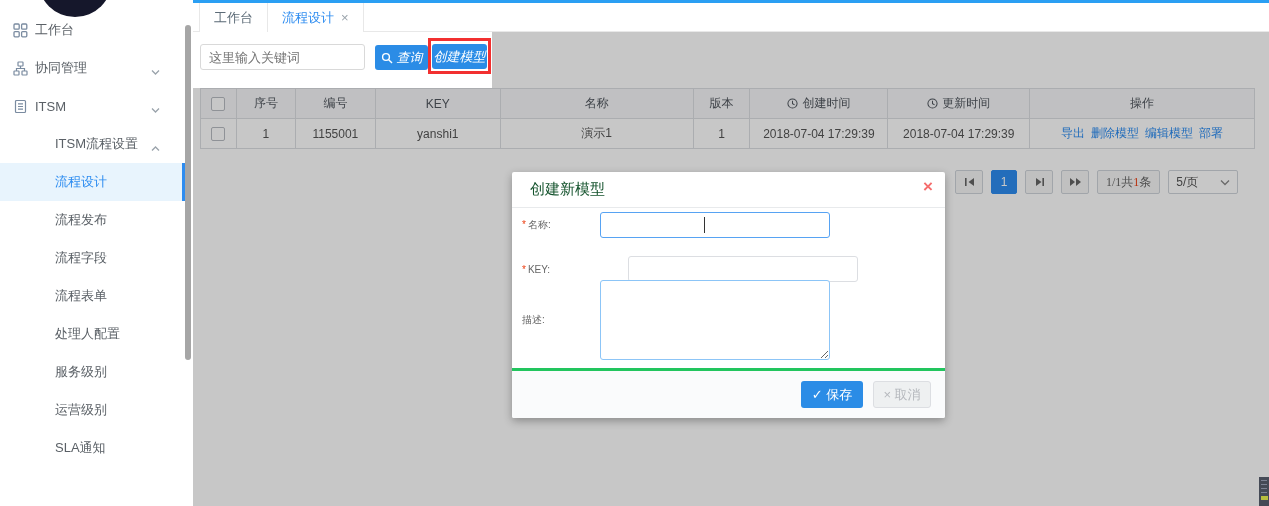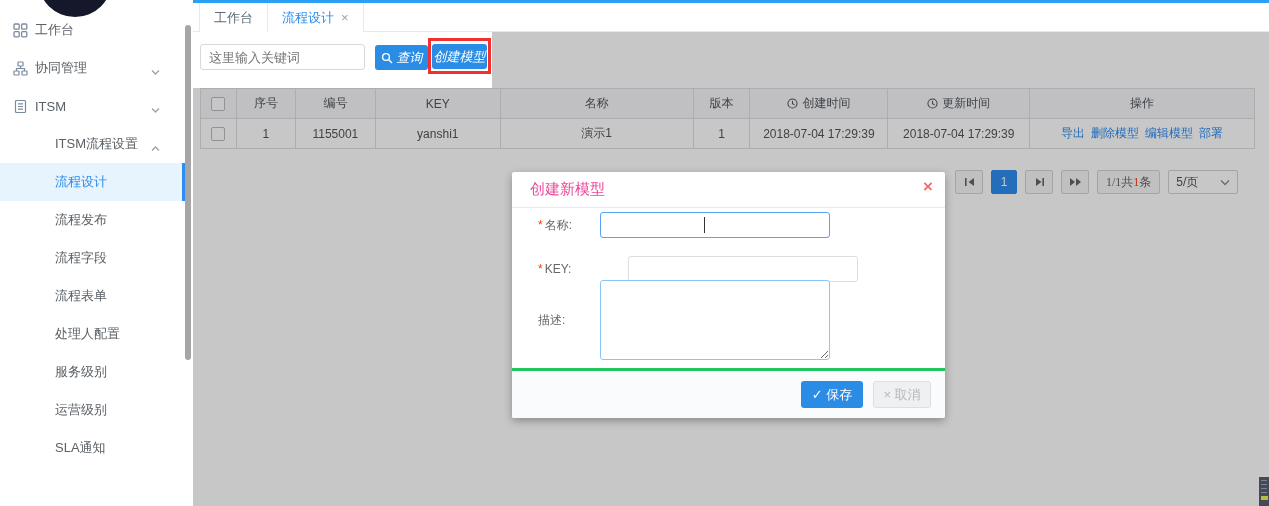--- a/index.html
+++ b/index.html
@@ -79,25 +79,25 @@
   .dim-a { position:absolute; left:299px; top:32px; width:777px; height:56px;
     background:rgba(0,0,0,0.22); z-index:10; }
   .dim-b { position:absolute; left:0; top:88px; width:1076px; height:418px;
     background:rgba(0,0,0,0.22); z-index:10; }
 
   
   .modal { position:absolute; left:319px; top:172px; width:433px; height:246px; background:#fff;
     z-index:20; box-shadow:0 3px 8px rgba(0,0,0,0.3); border-radius:2px; }
   .m-head { position:relative; height:36px; border-bottom:1px solid #e8eaec;
     display:flex; align-items:center; padding:0 18px; }
-  .m-title { color:#ec4899; font-size:15px; }
+  .m-title { color:#14532d; font-size:15px; }
   .m-close { position:absolute; right:12px; top:6px; color:#f56c6c; font-size:17px;
     font-weight:bold; cursor:pointer; line-height:1; }
   .m-row { position:absolute; left:0; width:100%; display:flex; align-items:center; }
-  .m-label { width:88px; text-align:left; padding-left:26px; font-size:12px; color:#666; }
+  .m-label { width:88px; text-align:left; padding-left:10px; font-size:10px; color:#666; }
   .req { color:#ed4014; margin-right:2px; }
   .m-input { width:230px; height:26px; border:1px solid #dcdee2; border-radius:3px;
     padding:0 7px; font-size:13px; outline:none; font-family:inherit; }
   .m-input.focused { border:1px solid #57a3f3; }
   .m-caret { position:relative; }
   .m-caret::after { content:""; position:absolute; left:104px; top:5px; width:1px; height:16px;
     background:#333; }
   .m-textarea { width:230px; height:80px; border:1px solid #8cc5f7; border-radius:3px;
     padding:4px 7px; font-size:13px; resize:both; outline:none; font-family:inherit; }
   .m-foot { position:absolute; left:0; bottom:0; width:100%; height:50px; background:#fafbfc;

